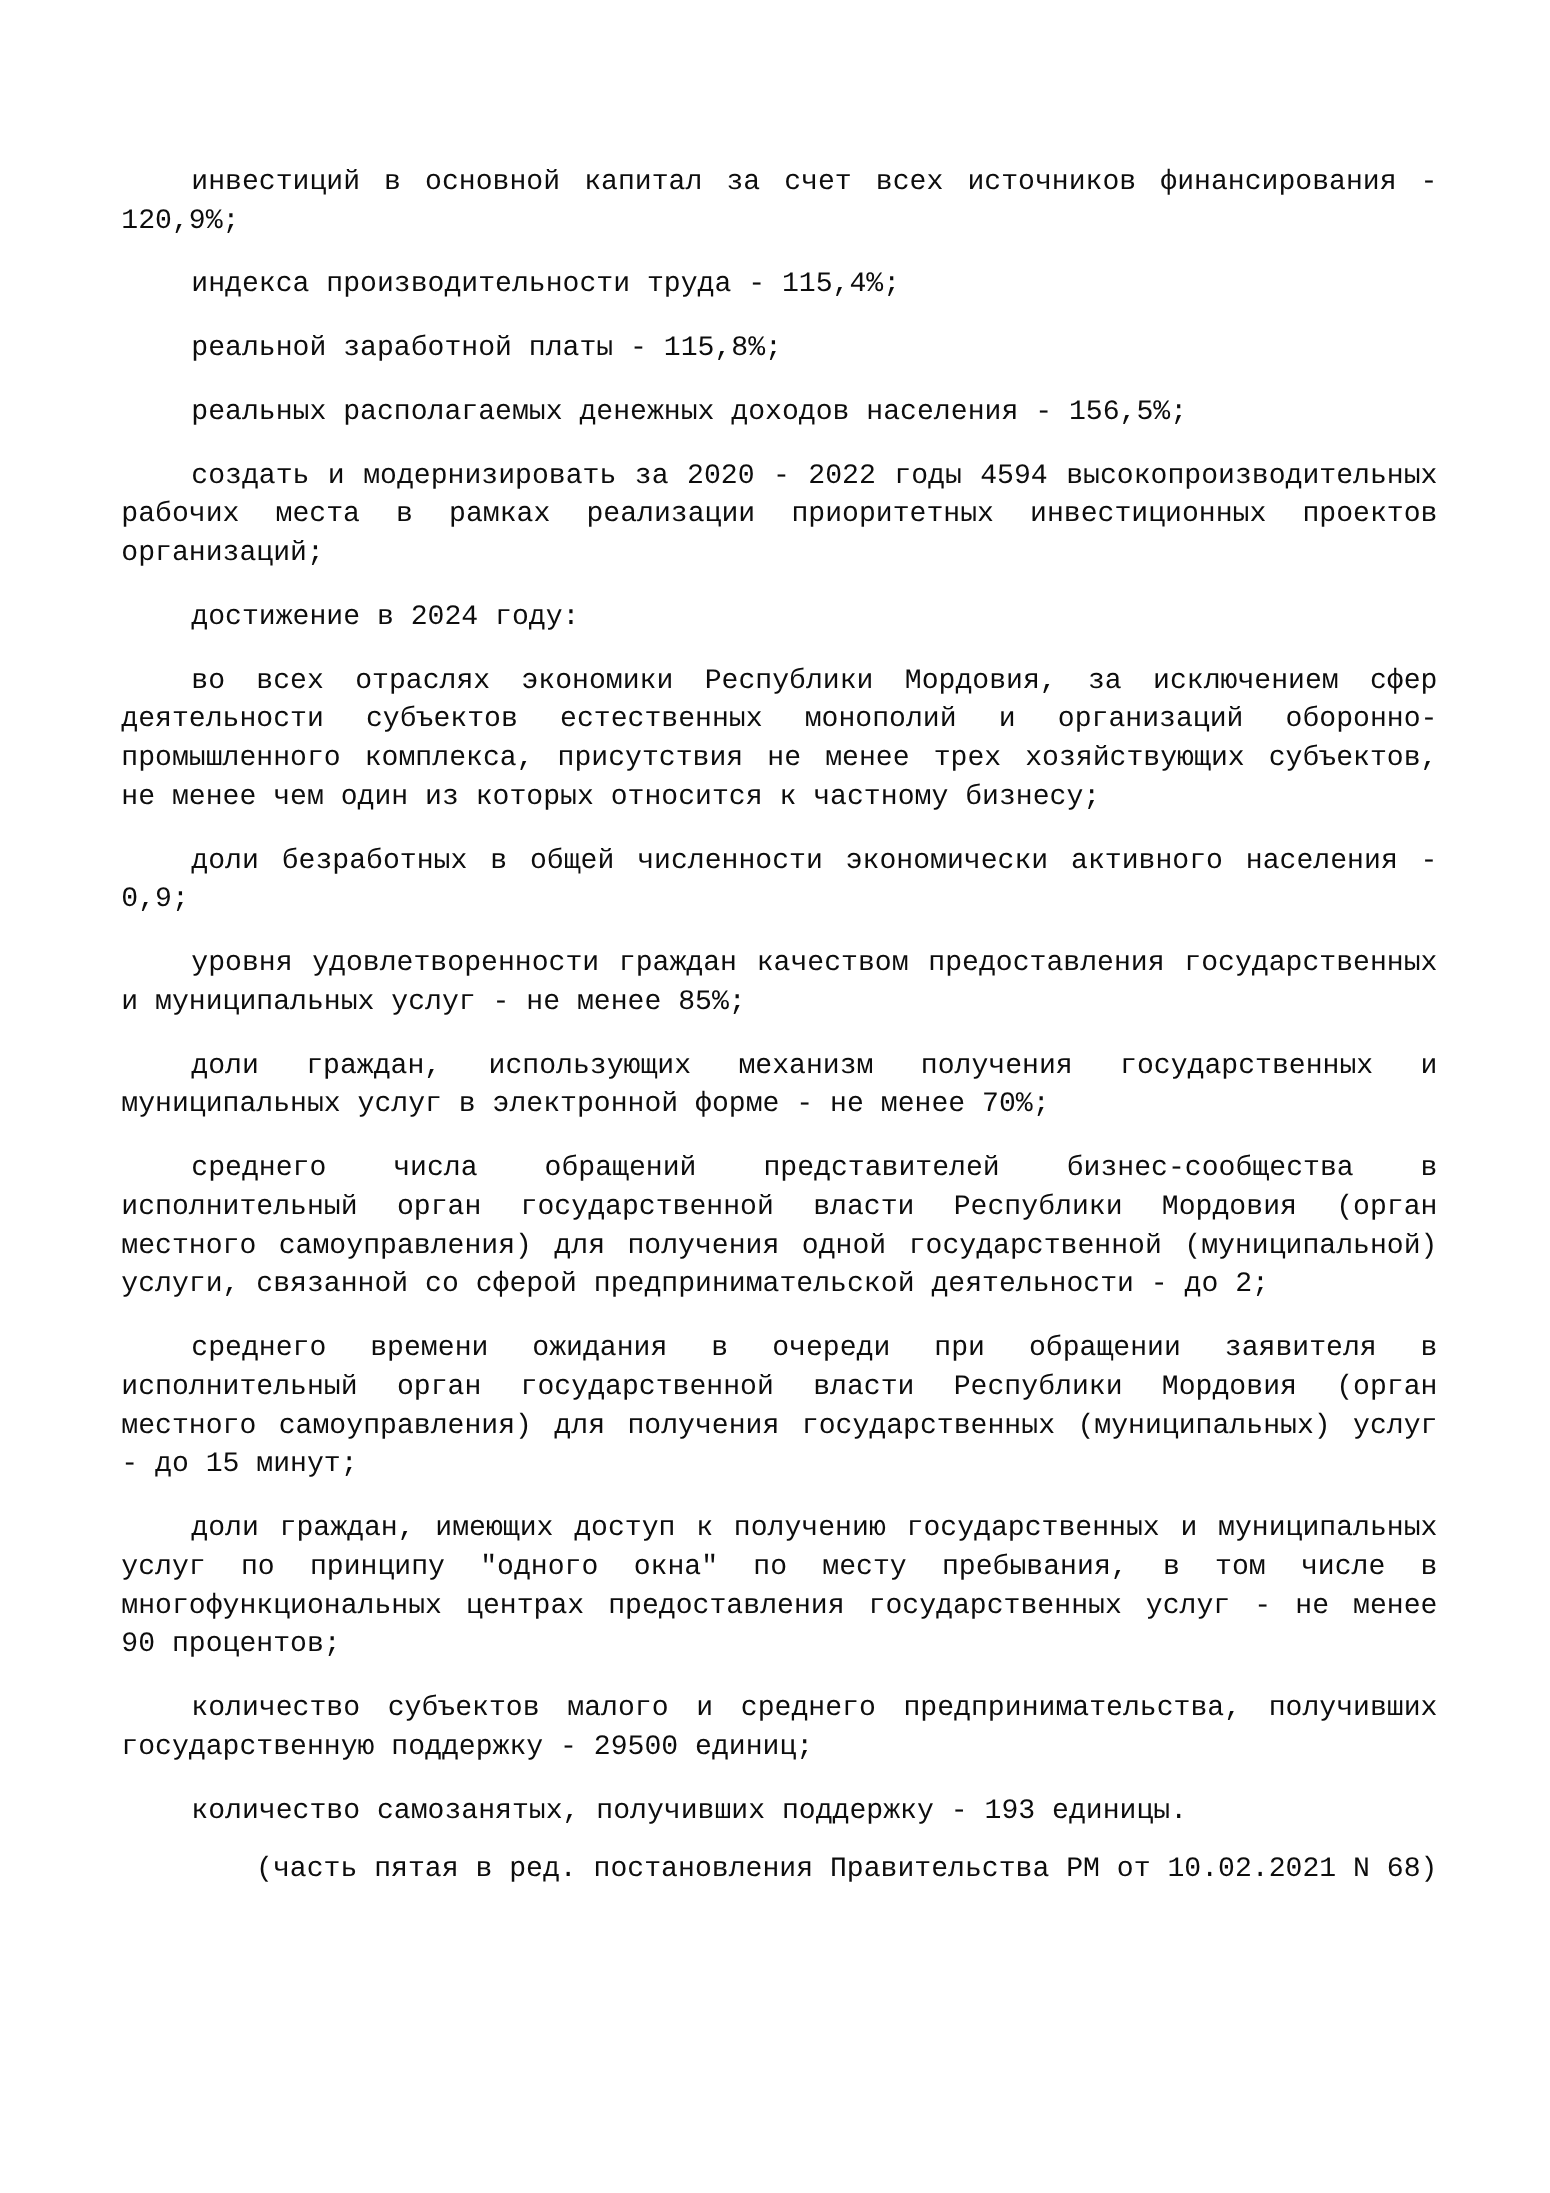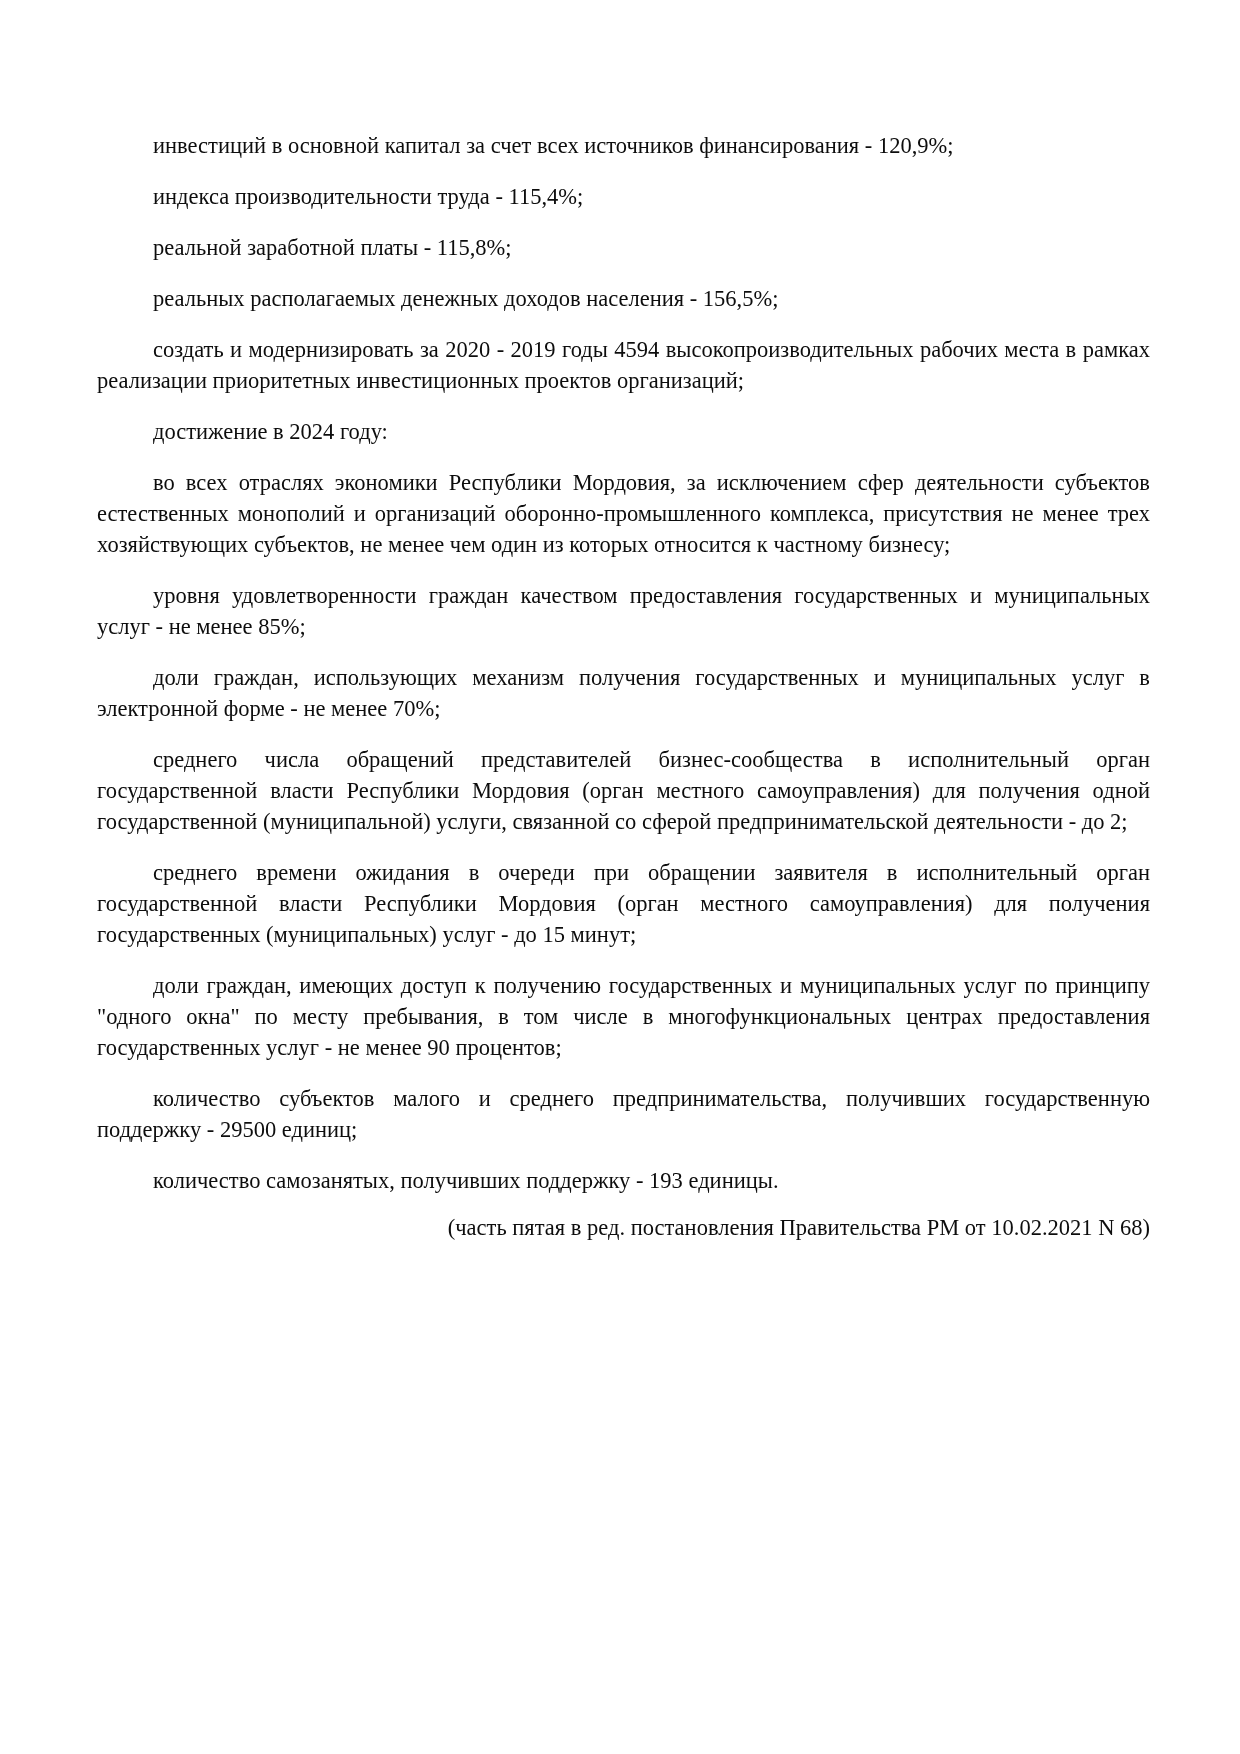--- a/index.html
+++ b/index.html
@@ -15,21 +15,21 @@
     background: #ffffff;
     margin: 0 auto;
     overflow: hidden;
     box-sizing: border-box;
   }
   .doc-body {
     position: absolute;
     left: 97px;
     top: 130px;
     width: 1053px;
-    font-family: Liberation Serif, serif;
+    font-family: Liberation Mono, monospace;
     font-size: 22.5px;
     line-height: 31px;
     color: #0d0d0d;
     text-align: justify;
     text-justify: inter-word;
     -webkit-font-smoothing: antialiased;
   }
   .doc-body p {
     margin: 0 0 20px 0;
     text-indent: 56px;
@@ -56,27 +56,28 @@
     <p>инвестиций в основной капитал за счет всех источников финансирования - 120,9%;</p>
 
 
     <p>индекса производительности труда - 115,4%;</p>
 
     <p>реальной заработной платы - 115,8%;</p>
 
     <p>реальных располагаемых денежных доходов населения - 156,5%;</p>
 
 
-    <p>создать и модернизировать за 2020 - 2019 годы 4594 высокопроизводительных рабочих места в рамках реализации приоритетных инвестиционных проектов организаций;</p>
+    <p>создать и модернизировать за 2020 - 2022 годы 4594 высокопроизводительных рабочих места в рамках реализации приоритетных инвестиционных проектов организаций;</p>
 
     <p>достижение в 2024 году:</p>
 
 
     <p>во всех отраслях экономики Республики Мордовия, за исключением сфер деятельности субъектов естественных монополий и организаций оборонно-промышленного комплекса, присутствия не менее трех хозяйствующих субъектов, не менее чем один из которых относится к частному бизнесу;</p>
 
+    <p>доли безработных в общей численности экономически активного населения - 0,9;</p>
 
     <p>уровня удовлетворенности граждан качеством предоставления государственных и муниципальных услуг - не менее 85%;</p>
 
     <p>доли граждан, использующих механизм получения государственных и муниципальных услуг в электронной форме - не менее 70%;</p>
 
     <p>среднего числа обращений представителей бизнес-сообщества в исполнительный орган государственной власти Республики Мордовия (орган местного самоуправления) для получения одной государственной (муниципальной) услуги, связанной со сферой предпринимательской деятельности - до 2;</p>
 
     <p>среднего времени ожидания в очереди при обращении заявителя в исполнительный орган государственной власти Республики Мордовия (орган местного самоуправления) для получения государственных (муниципальных) услуг - до 15 минут;</p>
 
     <p>доли граждан, имеющих доступ к получению государственных и муниципальных услуг по принципу "одного окна" по месту пребывания, в том числе в многофункциональных центрах предоставления государственных услуг - не менее 90 процентов;</p>

